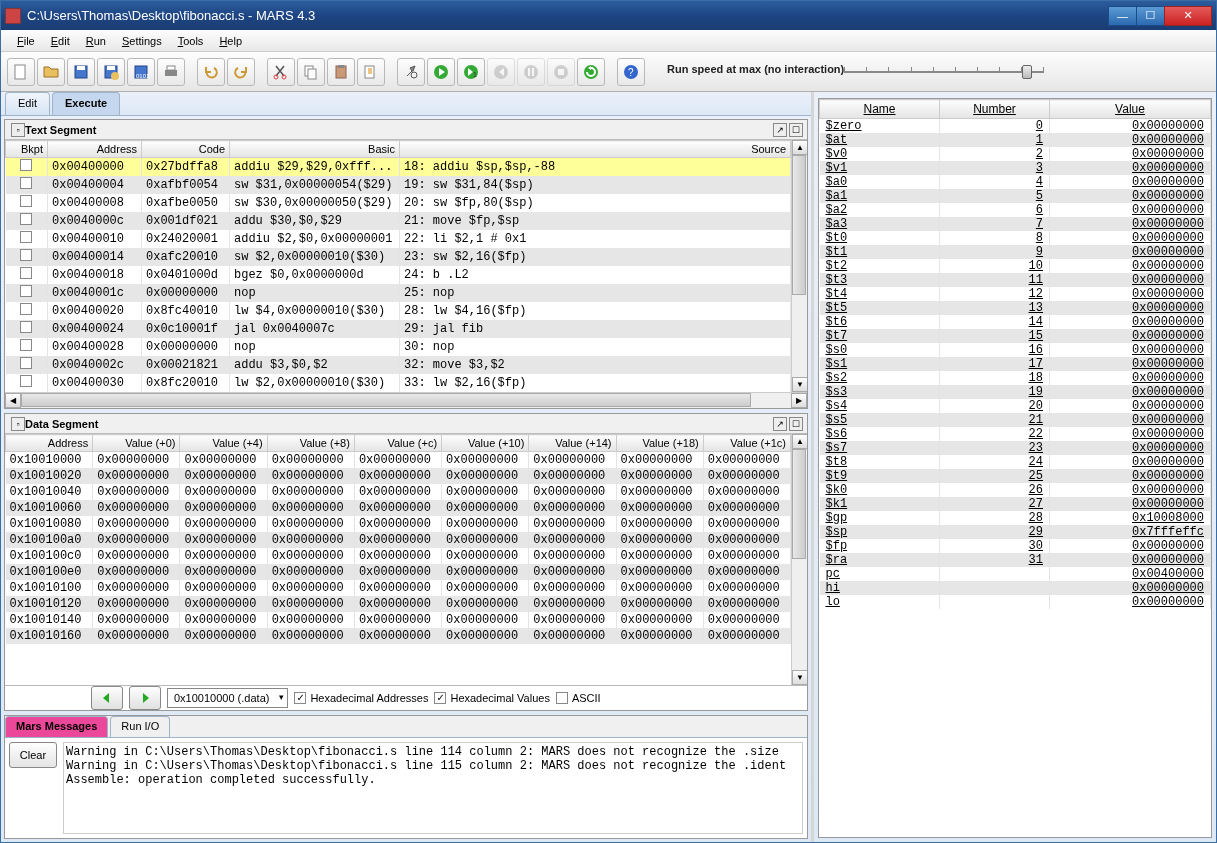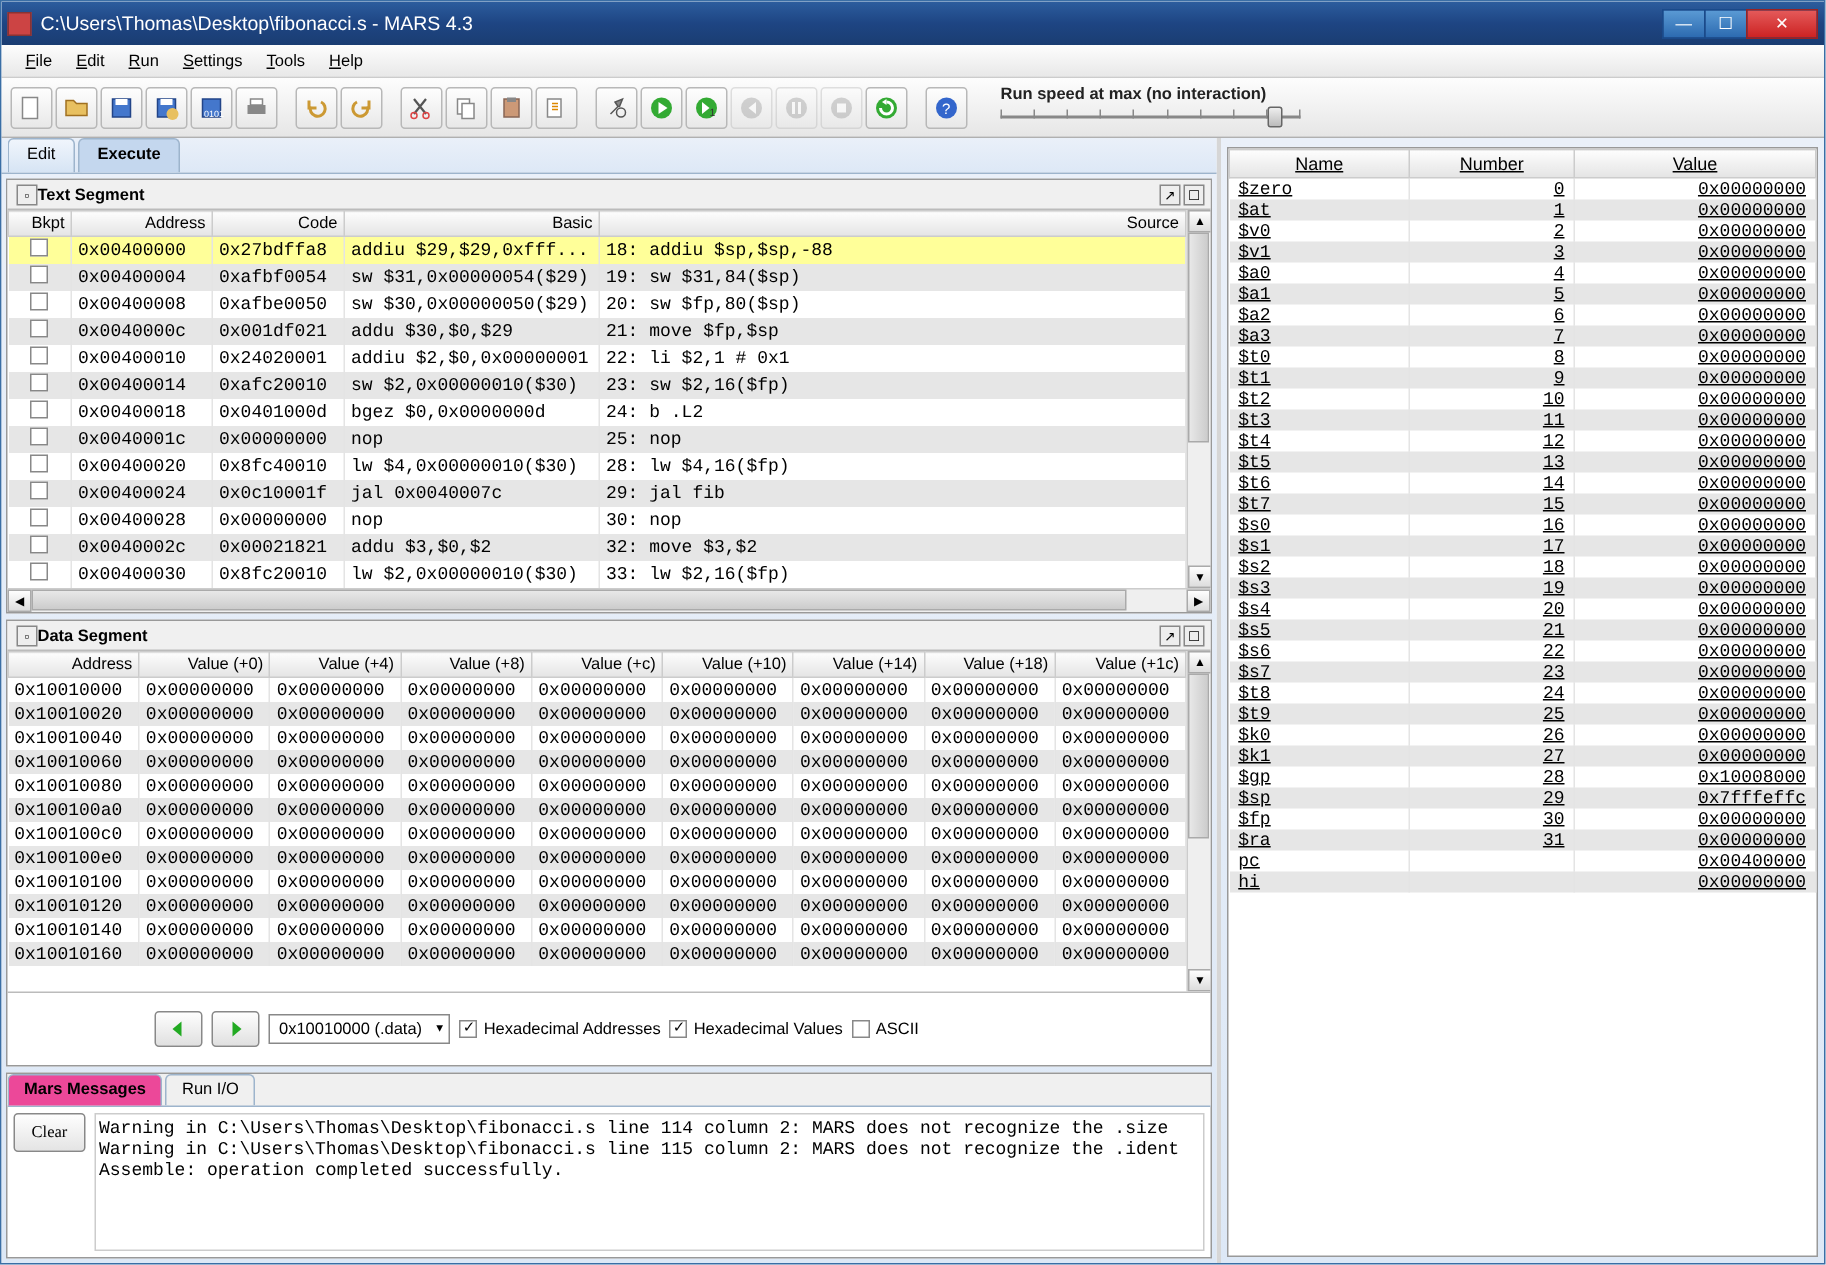--- a/index.html
+++ b/index.html
@@ -10,21 +10,21 @@
 .win-buttons { display: flex; }
 .win-btn { width: 29px; height: 20px; background: linear-gradient(to bottom, #5a9ad4, #2c6ab0); border: 1px solid #1a4a8a; display: flex; align-items: center; justify-content: center; color: #fff; font-size: 11px; margin-left: -1px; }
 .win-btn.close { background: linear-gradient(to bottom, #e45a5a, #c22); border-color: #922; width: 48px; }
 .menubar { background: linear-gradient(to bottom, #fdfdfd, #e8e8e8); height: 22px; display: flex; align-items: center; padding: 0 8px; border-bottom: 1px solid #ccc; }
 .menuitem { padding: 2px 8px; cursor: default; }
 .menuitem:first-letter { text-decoration: underline; }
 .toolbar { background: linear-gradient(to bottom, #fdfdfd, #e6e6e6); height: 40px; display: flex; align-items: center; padding: 0 6px; border-bottom: 1px solid #b0b0b0; gap: 2px; }
 .tbtn { width: 28px; height: 28px; border: 1px solid #b8b8b8; border-radius: 3px; background: linear-gradient(to bottom, #fefefe, #e8e8e8); display: flex; align-items: center; justify-content: center; cursor: default; }
 .tbtn svg { width: 18px; height: 18px; }
 .tb-sep { width: 8px; }
-.runspeed { margin-left: 20px; display: flex; flex-direction: column; font-size: 11px; }
+.runspeed { margin-left: 20px; display: flex; font-size: 11px; }
 .runspeed-label { font-weight: bold; color: #222; }
 .slider { width: 200px; height: 18px; position: relative; }
 .slider-track { position: absolute; top: 8px; left: 0; right: 0; height: 2px; background: #888; }
 .slider-ticks { position: absolute; top: 4px; left: 0; right: 0; height: 10px; display: flex; justify-content: space-between; }
 .tick { width: 1px; height: 6px; background: #888; }
 .slider-thumb { position: absolute; right: 12px; top: 2px; width: 10px; height: 14px; background: linear-gradient(to bottom, #eee, #bbb); border: 1px solid #666; border-radius: 2px; }
 .mainlayout { display: flex; height: calc(100% - 91px); }
 .leftpane { width: 813px; display: flex; flex-direction: column; border-right: 3px solid #d6d6d6; }
 .rightpane { flex: 1; display: flex; flex-direction: column; padding: 4px; background: linear-gradient(to bottom, #eaf0f9 0%, #dde8f6 100%); }
 .tabrow { display: flex; height: 24px; background: linear-gradient(to bottom, #eaf0f9 0%, #dde8f6 100%); border-bottom: 1px solid #9db4cc; padding-left: 4px; }
@@ -38,32 +38,32 @@
 .textseg { height: 290px; }
 .dataseg { height: 298px; }
 .msgbox { flex: 1; border: 1px solid #999; background: #fff; display: flex; flex-direction: column; min-height: 90px; }
 .tbl { width: 100%; border-collapse: collapse; }
 .tbl th { background: linear-gradient(to bottom, #fdfdfd, #e4e4e4); border: 1px solid #ccc; padding: 2px 4px; font-weight: normal; font-size: 11px; text-align: right; }
 .tbl td { border-right: 1px solid #e4e4e4; padding: 1px 4px; font-family: "Courier New", monospace; font-size: 12px; white-space: nowrap; }
 .tbl tbody tr:nth-child(even) { background: #e6e6e6; }
 .tbl tbody tr.highlight { background: #ffff99 !important; }
 .bkpt-cell { text-align: center; width: 40px; }
 .chk { width: 12px; height: 12px; border: 1px solid #888; background: #fff; display: inline-block; }
-.data-ctrl { display: flex; align-items: center; gap: 6px; padding: 12px; border-top: 1px solid #bbb; }
+.data-ctrl { display: flex; align-items: center; gap: 6px; padding: 0; border-top: 1px solid #bbb; }
 .arrow-btn { width: 32px; height: 24px; border: 1px solid #888; background: linear-gradient(to bottom, #fefefe, #e0e0e0); border-radius: 3px; display: flex; align-items: center; justify-content: center; }
 .arrow-btn svg { width: 14px; height: 14px; }
 .combo { border: 1px solid #888; padding: 3px 18px 3px 6px; background: #fff; position: relative; font-size: 11px; }
 .combo::after { content: "▾"; position: absolute; right: 4px; top: 3px; font-size: 9px; }
 .checkbox-lbl { display: flex; align-items: center; gap: 4px; font-size: 11px; }
 .checkbox-lbl .chk.checked::after { content: "✓"; font-size: 10px; position: relative; top: -2px; left: 1px; }
 .msgtabs { display: flex; height: 22px; border-bottom: 1px solid #9db4cc; background: #f0f0f0; }
 .msgtab { padding: 3px 10px; border: 1px solid #9db4cc; border-bottom: none; border-radius: 4px 4px 0 0; margin-right: 2px; font-size: 11px; cursor: default; }
 .msgtab.active { background: #ec4899; font-weight: bold; }
 .msgbody { flex: 1; display: flex; padding: 4px; gap: 6px; overflow: hidden; }
-.clear-btn { width: 48px; height: 26px; border: 1px solid #888; background: linear-gradient(to bottom, #fefefe, #e4e4e4); border-radius: 3px; font-size: 11px; align-self: flex-start; font-family: Liberation Serif, serif; }
+.clear-btn { width: 48px; height: 26px; border: 1px solid #888; background: linear-gradient(to bottom, #fefefe, #e4e4e4); border-radius: 3px; font-size: 11px; align-self: flex-start; }
 .msgtext { flex: 1; font-family: "Courier New", monospace; font-size: 12px; white-space: pre; overflow: auto; border: 1px solid #ccc; padding: 2px; }
 .regtbl { width: 100%; border-collapse: collapse; font-size: 12px; }
 .regtbl th { background: linear-gradient(to bottom, #fdfdfd, #e4e4e4); border: 1px solid #ccc; padding: 2px; font-weight: normal; }
 .regtbl td { font-family: "Courier New", monospace; padding: 0 6px; border-right: 1px solid #e4e4e4; }
 .regtbl tbody tr:nth-child(even) { background: #e6e6e6; }
 .regtbl td.num, .regtbl td.val { text-align: right; }
 .reg-wrap { flex: 1; overflow: auto; border: 1px solid #999; background: #fff; margin-top: 2px; text-decoration: underline; }
 .scrollbar-h { height: 16px; background: #efefef; border-top: 1px solid #ccc; display: flex; }
 .sb-btn { width: 16px; height: 15px; background: linear-gradient(to bottom, #fefefe, #ddd); border: 1px solid #aaa; display: flex; align-items: center; justify-content: center; font-size: 8px; }
 .sb-track { flex: 1; position: relative; }
@@ -766,17 +766,22 @@
             <tr>
               <td>pc</td>
               <td class="num"></td>
               <td class="val">0x00400000</td>
             </tr>
             <tr>
               <td>hi</td>
               <td class="num"></td>
               <td class="val">0x00000000</td>
             </tr>
+            <tr>
+              <td>lo</td>
+              <td class="num"></td>
+              <td class="val">0x00000000</td>
+            </tr>
           </tbody>
       </table>
     </div>
   </div>
 </div>
 
 </body></html>

